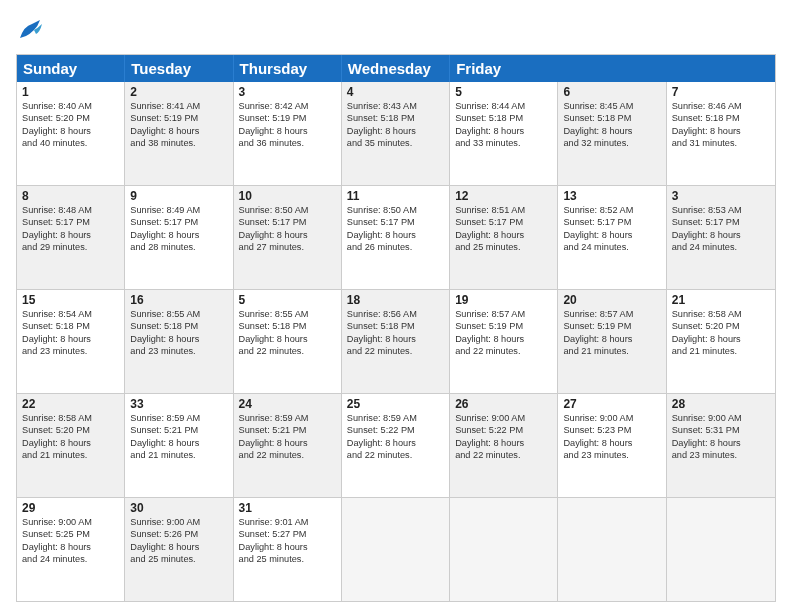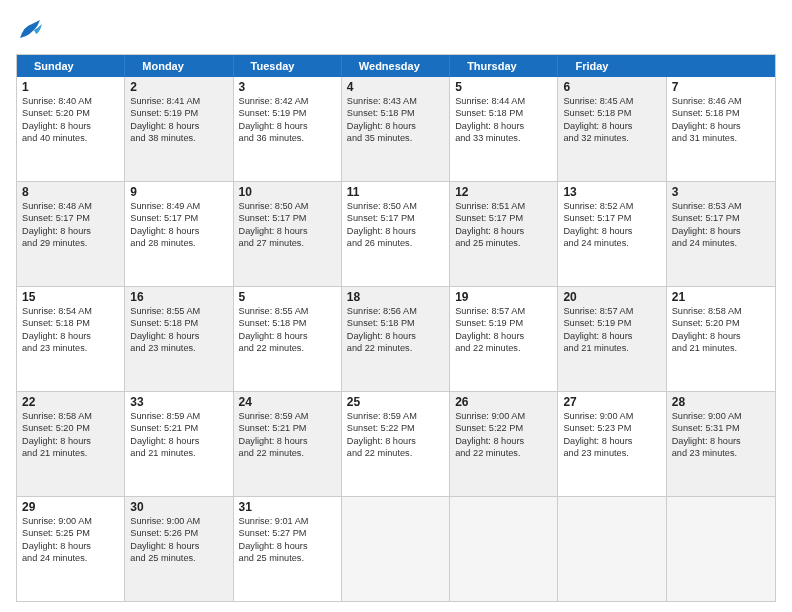--- a/index.html
+++ b/index.html
@@ -60,23 +60,23 @@
       flex-direction: column;
       border: 1px solid #ccc;
     }
     .cal-header {
       display: grid;
       grid-template-columns: repeat(7, 1fr);
       background: #1a6ec0;
     }
     .cal-header-cell {
       color: #fff;
-      font-size: 11px;
+      font-size: 15px;
       font-weight: bold;
-      padding: 5px 17px;
+      padding: 5px 6px;
       border-right: 1px solid #2a7ed0;
     }
     .cal-header-cell:last-child { border-right: none; }
     .cal-body {
       flex: 1;
       display: flex;
       flex-direction: column;
     }
     .cal-row {
       display: grid;
@@ -127,24 +127,23 @@
     </div>
     <div class="title-block">
       <div class="month-title"></div>
       <div class="location"></div>
     </div>
   </div>
 
   <div class="calendar">
     <div class="cal-header">
     <div class="cal-header-cell">Sunday</div>
-        <div class="cal-header-cell">Monday</div>
         <div class="cal-header-cell">Tuesday</div>
+        <div class="cal-header-cell">Thursday</div>
         <div class="cal-header-cell">Wednesday</div>
-        <div class="cal-header-cell">Thursday</div>
         <div class="cal-header-cell">Friday</div>
       </div>
     <div class="cal-body">
     <div class="cal-row">
           <div class="cal-cell">
             <span class="day-num">1</span>
             <span class="cell-line">Sunrise: 8:40 AM</span>
             <span class="cell-line">Sunset: 5:20 PM</span>
             <span class="cell-line">Daylight: 8 hours</span>
             <span class="cell-line">and 40 minutes.</span>

